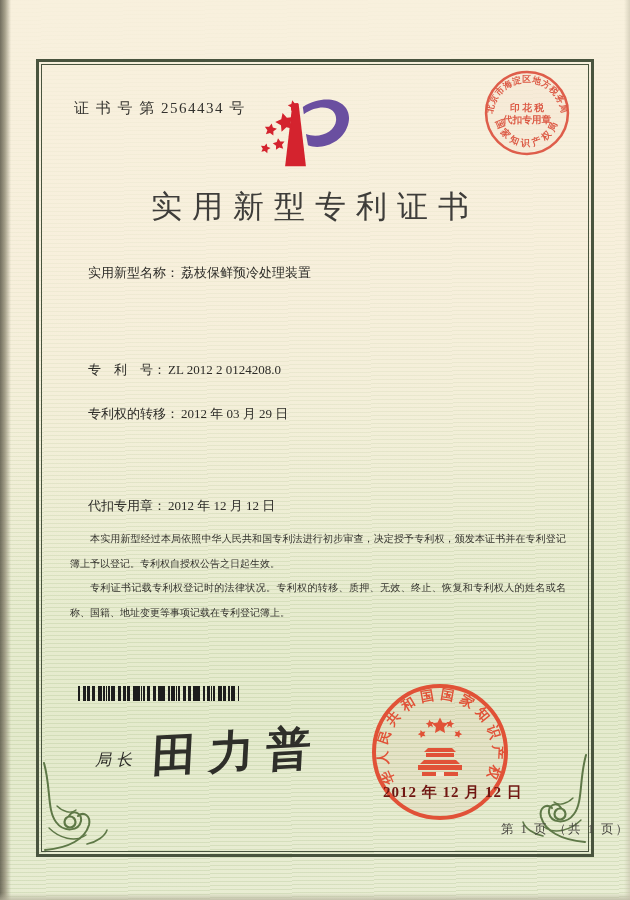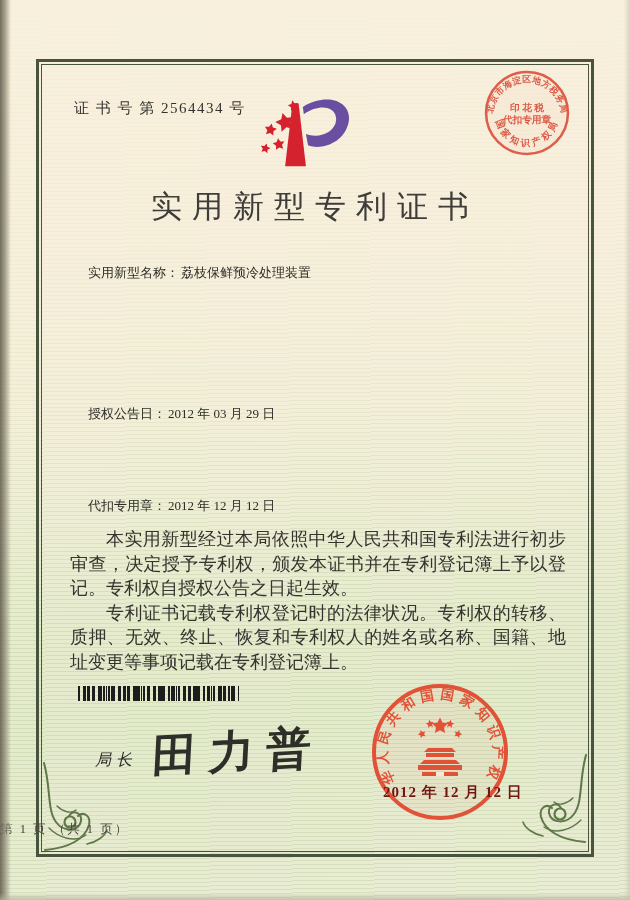--- a/index.html
+++ b/index.html
@@ -32,21 +32,21 @@
   .z{position:absolute;z-index:4;}
   .cert-no{left:74px;top:99px;font-size:15px;letter-spacing:1.5px;color:#33322e;}
   .logo{left:256px;top:94px;width:104px;height:84px;}
   .title{left:0;right:0;top:186px;text-align:center;margin:0;
     font-size:31px;font-weight:normal;letter-spacing:10px;padding-left:0;color:#3e3d3a;}
 
   .field{left:88px;width:470px;font-size:13px;color:#2d2c28;white-space:nowrap;}
   .f0{top:264px}.f1{top:318px}.f2{top:361px}.f3{top:405px}.f4{top:451px}.f5{top:497px}
   .field .lab{margin-right:2px;}
 
-  .bodytext{left:70px;top:527px;width:496px;font-size:18px;line-height:24.5px;
+  .bodytext{left:70px;top:527px;width:496px;font-size:10px;line-height:24.5px;
     text-align:justify;color:#34332e;}
   .bodytext p{margin:0;text-indent:2em;}
 
   .barcode{left:78px;top:686px;width:161px;height:15px;
     background:
       repeating-linear-gradient(90deg,#1d1d1d 0 2px,rgba(0,0,0,0) 2px 5px),
       repeating-linear-gradient(90deg,#1d1d1d 0 1px,rgba(0,0,0,0) 1px 7px),
       repeating-linear-gradient(90deg,rgba(0,0,0,0) 0 9px,#1d1d1d 9px 12px);
   }
 
@@ -56,21 +56,21 @@
     font-family:"Liberation Serif","DejaVu Serif",serif;}
 
   .tax-seal{left:483px;top:69px;width:88px;height:88px;opacity:.93;}
   .main-seal{left:370px;top:682px;width:140px;height:140px;opacity:.95;}
   .date-stamp{left:383px;top:783px;font-size:15px;font-weight:bold;color:#701712;
     letter-spacing:1px;z-index:5;}
 
   .flourish-bl{left:39px;top:760px;width:86px;height:94px;}
   .flourish-br{left:505px;top:744px;width:86px;height:110px;transform:scaleX(-1);}
 
-  .footer{left:0;right:0;top:821px;text-align:left;font-size:12.5px;
+  .footer{left:0;right:0;top:821px;text-align:right;font-size:12.5px;
     letter-spacing:2px;color:#46453f;}
 </style>
 </head>
 <body>
 
 <div class="page">
   <div class="edge-left"></div>
   <div class="edge-bottom"></div>
   <div class="edge-right"></div>
 
@@ -91,22 +91,25 @@
     <use href="#st" transform="translate(14,34) scale(0.62) rotate(10)" fill="#d4232e"></use>
     <use href="#st" transform="translate(22,48) scale(0.60) rotate(-8)" fill="#d4232e"></use>
     <use href="#st" transform="translate(9,52) scale(0.50) rotate(14)" fill="#d4232e"></use>
   </svg>
 
   <h1 class="z title">实用新型专利证书</h1>
 
   <div class="z field f0">
     <span class="lab">实用新型名称：</span><span>荔枝保鲜预冷处理装置</span>
   </div>
+  <div class="z field f2">
+    <span class="lab">专　利　号：</span><span>ZL 2012 2 0124208.0</span>
+  </div>
   <div class="z field f3">
-    <span class="lab">授权公告日：</span><span>2012 年 03 月 29 日</span>
+    <span class="lab">专利权的转移：</span><span>2012 年 03 月 29 日</span>
   </div>
   <div class="z field f5">
     <span class="lab">代扣专用章：</span><span>2012 年 12 月 12 日</span>
   </div>
 
   <div class="z bodytext">
     <p>本实用新型经过本局依照中华人民共和国专利法进行初步审查，决定授予专利权，颁发本证书并在专利登记簿上予以登记。专利权自授权公告之日起生效。</p>
     <p>专利证书记载专利权登记时的法律状况。专利权的转移、质押、无效、终止、恢复和专利权人的姓名或名称、国籍、地址变更等事项记载在专利登记簿上。</p>
   </div>
 

